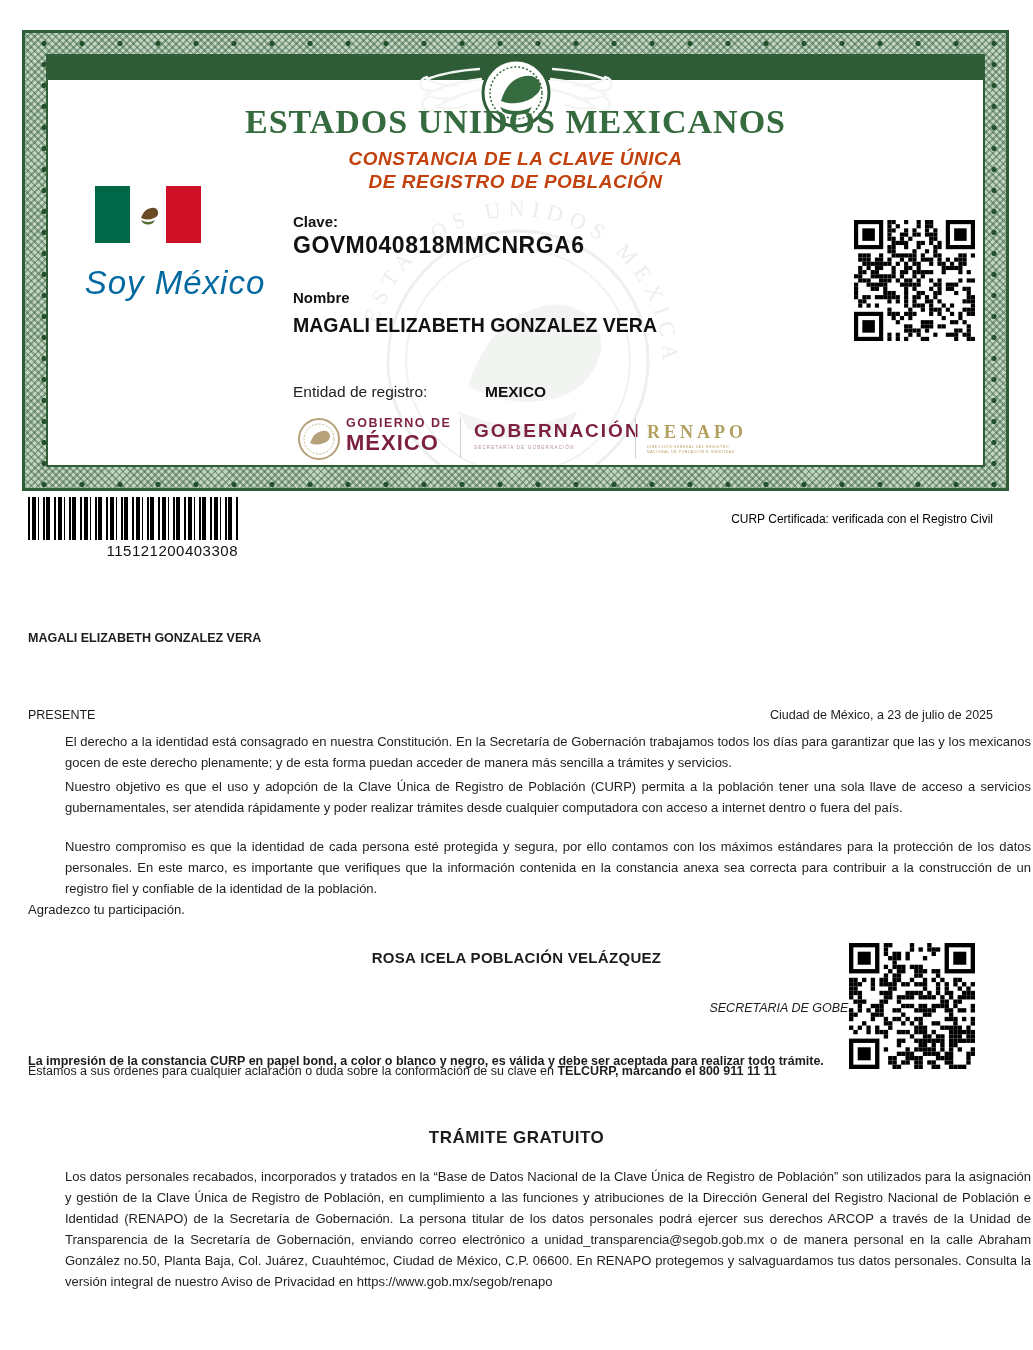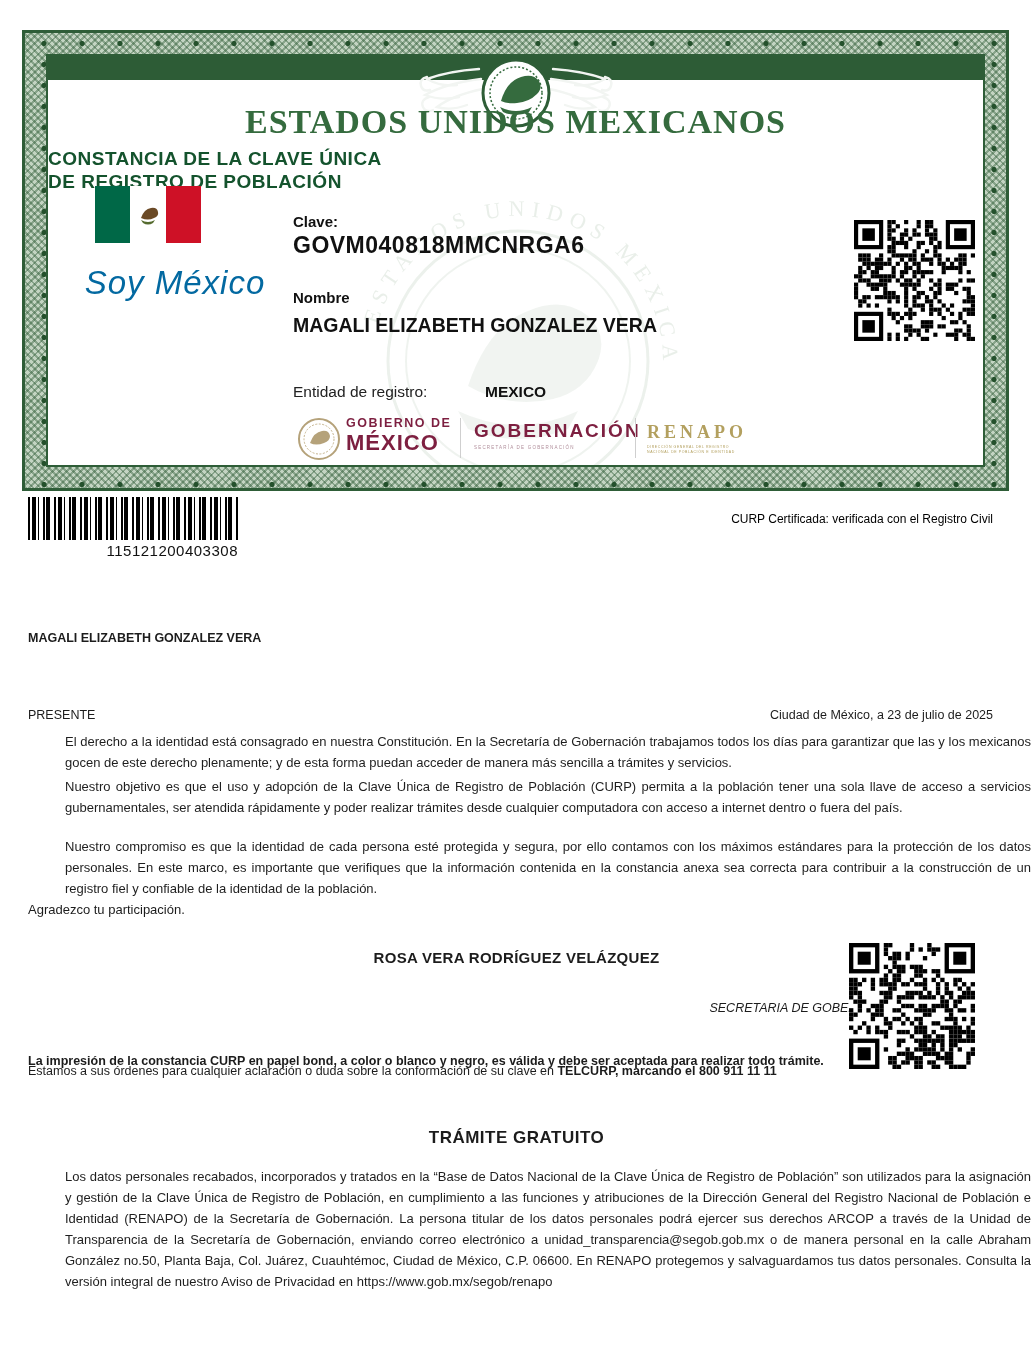--- a/index.html
+++ b/index.html
@@ -24,22 +24,22 @@
     border:2px solid #2e5d37;box-sizing:border-box;overflow:hidden;
   }
   .band{position:absolute;left:0;top:0;right:0;height:24px;background:#2d5c36;}
   .emblem{position:absolute;left:50%;top:1px;transform:translateX(-50%);}
 
   .cert-title{
     position:absolute;left:0;right:0;top:47px;text-align:center;
     font-family:"Liberation Serif",serif;font-weight:700;font-size:34px;
     letter-spacing:1px;color:#356b3e;
   }
-  .cert-sub{position:absolute;left:0;right:0;font-weight:700;
-    font-size:19px;letter-spacing:.5px;color:#14532d;}
+  .cert-sub{position:absolute;left:0;right:0;text-align:center;font-weight:700;
+    font-size:19px;letter-spacing:.5px;color:#c2410c;font-style:italic;}
   .sub1{top:92px;} .sub2{top:115px;}
 
   
   .flag{position:absolute;left:47px;top:130px;width:106px;height:57px;display:flex;}
   .flag div{flex:1;}
   .flag .g{background:#006847;} .flag .w{background:#ffffff;position:relative;} .flag .r{background:#ce1126;}
   .flag-eagle{position:absolute;left:50%;top:50%;transform:translate(-50%,-50%);}
   .soy{position:absolute;left:2px;top:208px;width:250px;text-align:center;
     font-style:italic;font-size:33px;color:#0369a1;letter-spacing:1px;}
 
@@ -504,21 +504,21 @@
 
 <div class="recipient">MAGALI ELIZABETH GONZALEZ VERA</div>
 <div class="presente">PRESENTE</div>
 <div class="dateline">Ciudad de México, a 23 de julio de 2025</div>
 
 <div class="para" style="top:731px">El derecho a la identidad está consagrado en nuestra Constitución. En la Secretaría de Gobernación trabajamos todos los días para garantizar que las y los mexicanos gocen de este derecho plenamente; y de esta forma puedan acceder de manera más sencilla a trámites y servicios.</div>
 <div class="para" style="top:776px">Nuestro objetivo es que el uso y adopción de la Clave Única de Registro de Población (CURP) permita a la población tener una sola llave de acceso a servicios gubernamentales, ser atendida rápidamente y poder realizar trámites desde cualquier computadora con acceso a internet dentro o fuera del país.</div>
 <div class="para" style="top:836px">Nuestro compromiso es que la identidad de cada persona esté protegida y segura, por ello contamos con los máximos estándares para la protección de los datos personales. En este marco, es importante que verifiques que la información contenida en la constancia anexa sea correcta para contribuir a la construcción de un registro fiel y confiable de la identidad de la población.</div>
 <div class="thanks">Agradezco tu participación.</div>
 
-<div class="sig-name">ROSA VERA RODRÍGUEZ VELÁZQUEZ</div>
+<div class="sig-name">ROSA ICELA POBLACIÓN VELÁZQUEZ</div>
 <div class="sig-title">SECRETARIA DE GOBERNACIÓN</div>
 
 <svg id="qr2" class="qr" viewBox="0 0 29 29">
     <rect x="8" y="0" width="1" height="1" fill="#000"></rect>
     <rect x="9" y="0" width="1" height="1" fill="#000"></rect>
     <rect x="14" y="0" width="1" height="1" fill="#000"></rect>
     <rect x="18" y="0" width="1" height="1" fill="#000"></rect>
     <rect x="8" y="1" width="1" height="1" fill="#000"></rect>
     <rect x="14" y="1" width="1" height="1" fill="#000"></rect>
     <rect x="16" y="1" width="1" height="1" fill="#000"></rect>

